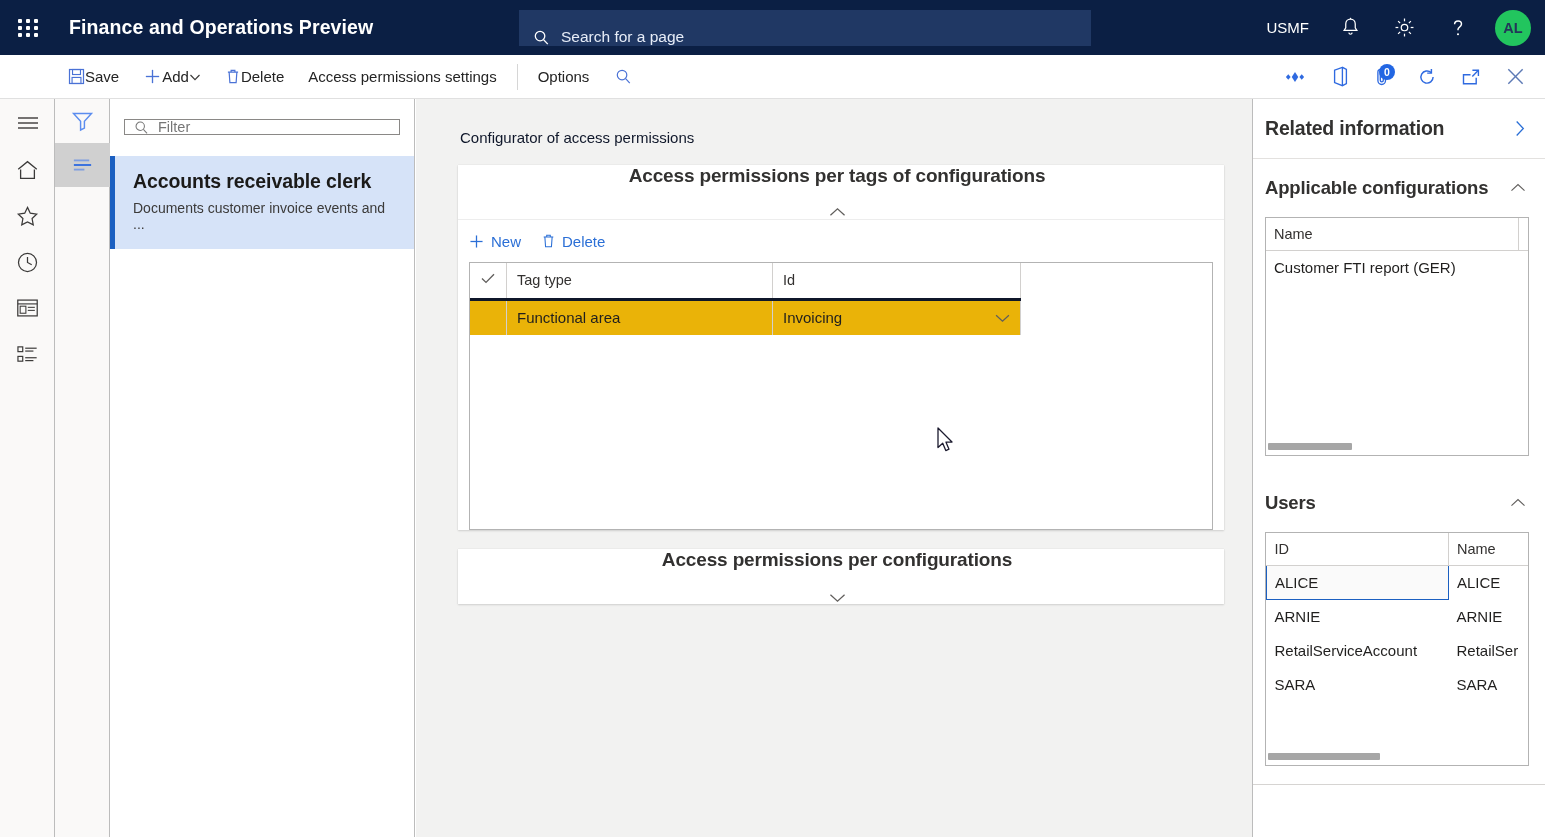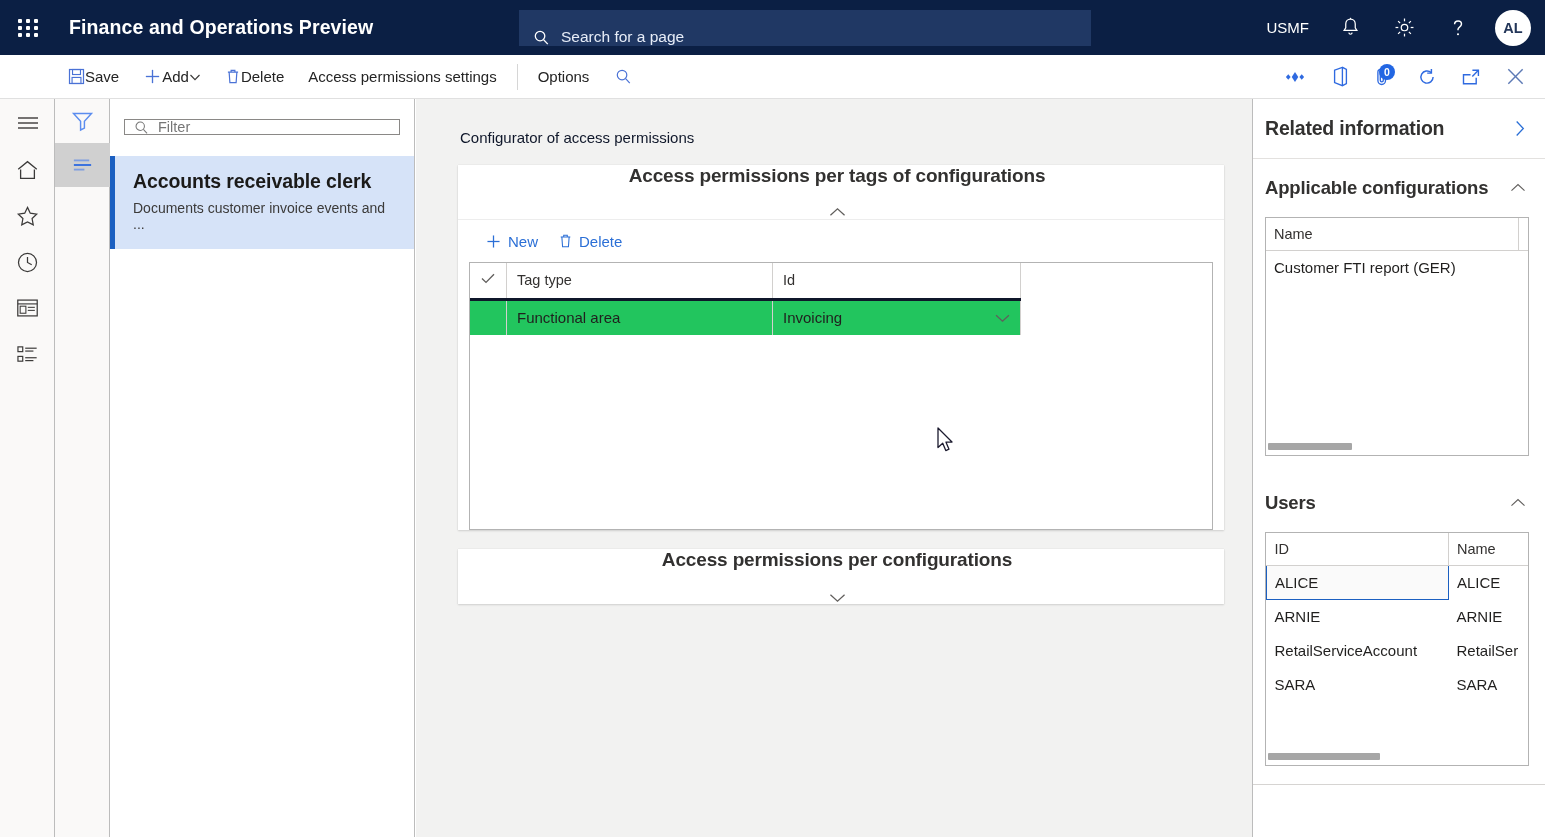--- a/index.html
+++ b/index.html
@@ -28,21 +28,21 @@
   .global-search {
     position: absolute; left: 519px; top: 10px; width: 572px; height: 36px;
     background: #203864; display: flex; align-items: flex-end; padding: 0 14px; cursor: text;
   }
   .global-search .ph { color: #e6ecf7; font-size: 15.5px; margin-left: 11px; }
   .topright { position: absolute; right: 14px; top: 0; height: 55px; display: flex; align-items: center; gap: 0; }
   .topright > * { display: flex; align-items: center; justify-content: center; height: 55px; }
   .company { color: #ffffff; font-size: 15px; padding: 0 14px; cursor: pointer; }
   .ticon { width: 54px; cursor: pointer; }
   .avatar {
-    width: 36px; height: 36px; border-radius: 50%; background: #ffffff;
+    width: 36px; height: 36px; border-radius: 50%; background: #22c55e;
     color: #233659; font-size: 14.5px; font-weight: 600;
     display: flex !important; align-items: center; justify-content: center;
     margin-left: 10px; height: 36px !important; cursor: pointer;
   }
 
   
   .cmdbar {
     position: absolute; top: 55px; left: 0; width: 1545px; height: 44px;
     background: #ffffff; border-bottom: 1px solid #e0e0e0;
     display: flex; align-items: center;
@@ -106,38 +106,38 @@
   .card {
     margin: 19px 28px 0 42px; background: #ffffff;
     box-shadow: 0 1px 2px rgba(0,0,0,.13), 0 0 1px rgba(0,0,0,.12);
   }
   .card-head {
     height: 55px; display: flex; align-items: center; justify-content: space-between;
     padding: 0 19px 0 11px; border-bottom: 1px solid #ededed; cursor: pointer; flex-direction: column;
   }
   .card-head.nob { border-bottom: none; }
   .card-title { font-size: 19px; color: #323130; font-weight: 600; letter-spacing: -.15px; }
-  .card-actions { display: flex; align-items: center; height: 42px; padding-left: 17px; }
+  .card-actions { display: flex; align-items: center; height: 42px; padding-left: 0; }
   .gridbtn {
     display: flex; align-items: center; gap: 6px; padding: 0 10px; height: 34px;
     color: #2b6fd6; font-size: 15px; cursor: pointer;
   }
 
   .gridwrap { margin: 0 11px 11px 11px; border: 1px solid #b3b3b3; height: 268px; position: relative; background: #fff; }
   table.grid { border-collapse: collapse; table-layout: fixed; }
   table.grid th {
     height: 36px; font-weight: normal; font-size: 14.5px; color: #333130;
     text-align: left; padding: 0 10px; border-right: 1px solid #d2d0ce;
     border-bottom: 3px solid #0f172a; background: #fff; vertical-align: middle;
   }
   table.grid td {
     height: 36px; font-size: 15px; color: #201f1e; padding: 0 10px;
     border-right: 1px solid #d2d0ce; vertical-align: middle;
   }
-  tr.selrow td { background: #22c55e; }
+  tr.selrow td { background: #eab308; }
   td.checkcell, th.checkcell { width: 36px; padding: 0; text-align: center; }
   td.idcell { color: #2b6fd6; position: relative; padding-right: 30px; }
   td.idcell .chev { position: absolute; right: 9px; top: 50%; transform: translateY(-50%); }
 
   
   .rightpanel {
     position: absolute; top: 99px; left: 1252px; width: 293px; height: 738px;
     background: #ffffff; border-left: 1px solid #bcbcbc;
   }
   .rp-head {

